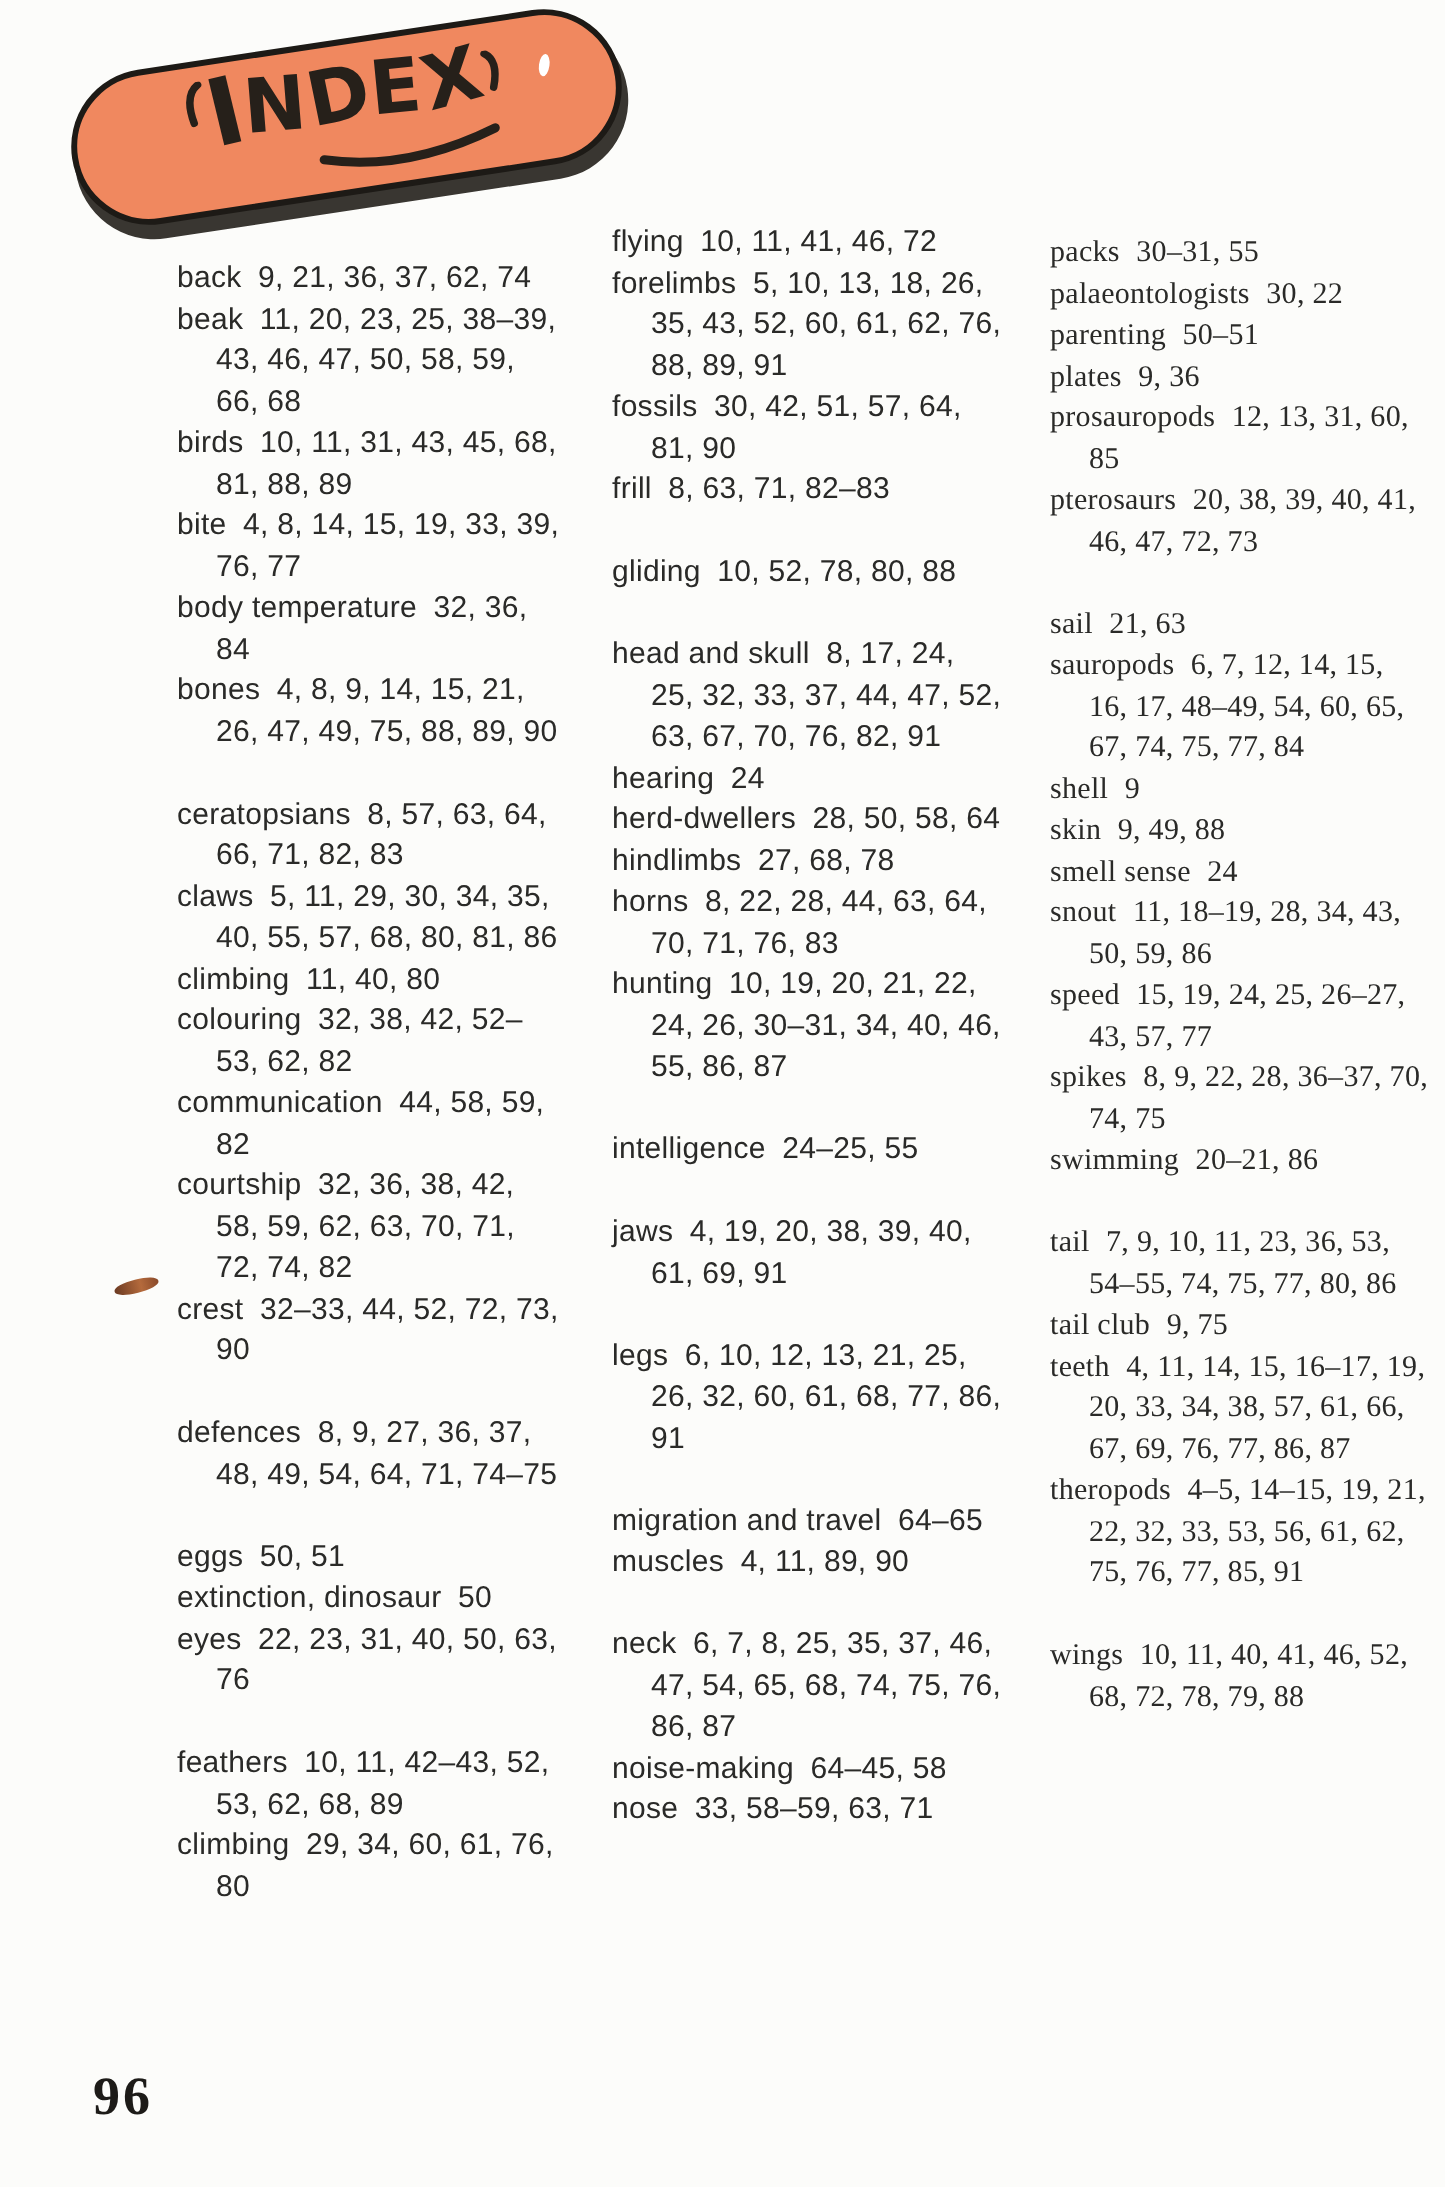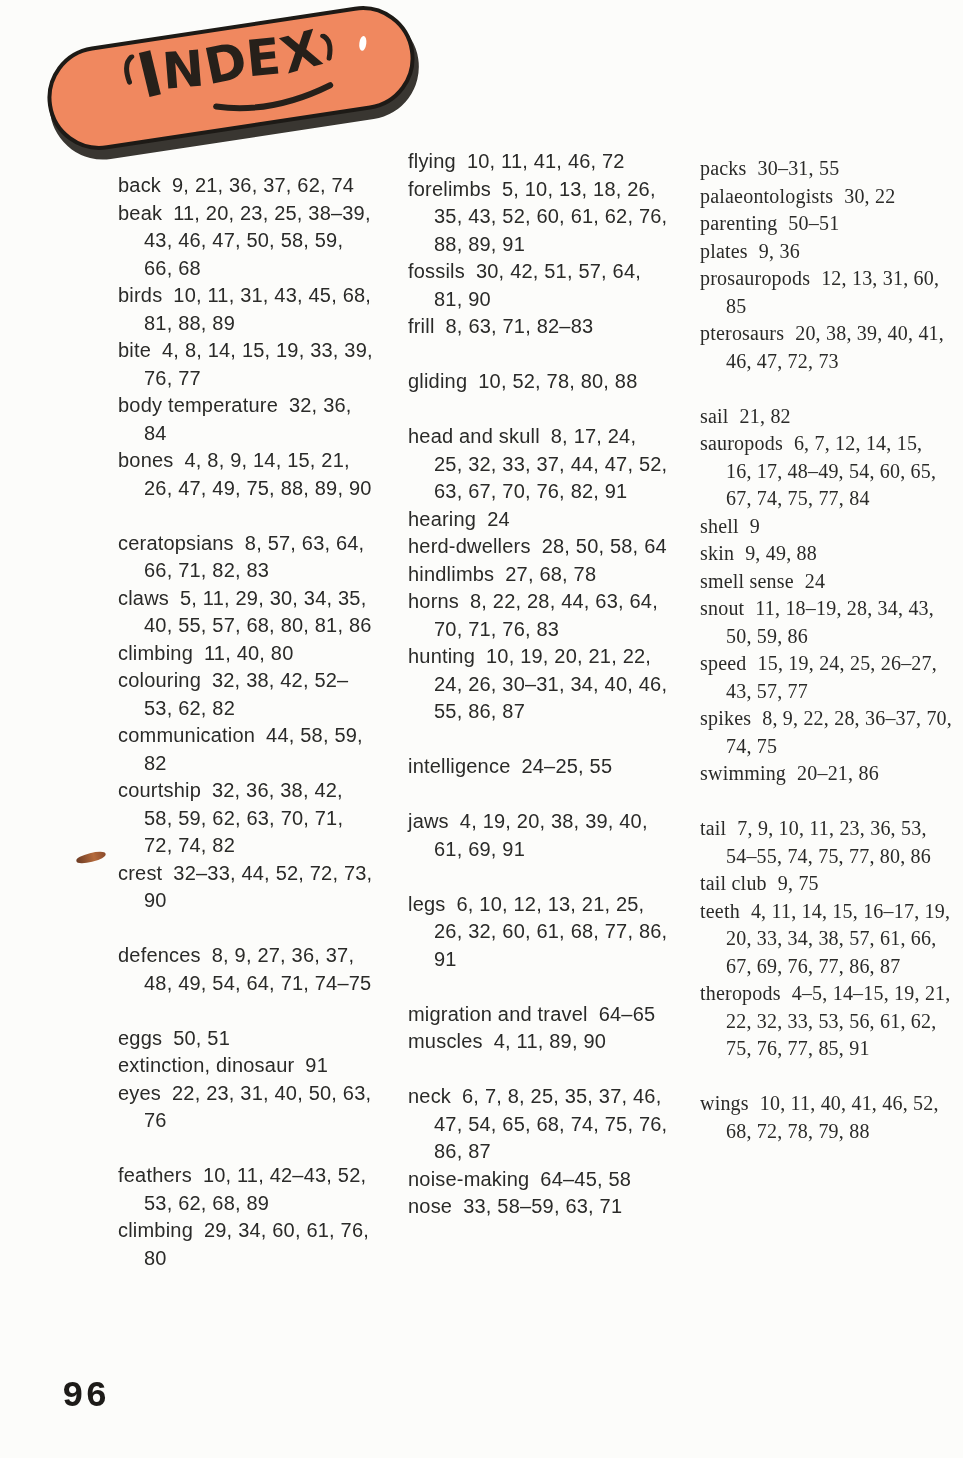--- a/index.html
+++ b/index.html
@@ -52,21 +52,21 @@
   #col-0{left:118px;top:172px;width:256px;}
   #col-1{left:408px;top:148px;width:260px;}
   #col-2{left:700px;top:155px;width:252px;font-family:Liberation Serif, serif;}
   .group{margin-bottom:27.5px;}
   .entry{padding-left:26px;text-indent:-26px;}
   .term{margin-right:11px;}
 
   
   .page-number{
     position:absolute;left:62px;top:1376px;
-    font-family:Liberation Mono, monospace;
+    font-family:Liberation Serif, serif;
     font-size:36px;font-weight:bold;color:#1d1b18;letter-spacing:2px;
   }
   .margin-mark{
     position:absolute;left:76px;top:853px;
     width:30px;height:9px;
     background:linear-gradient(90deg,#6b3a22,#b46a3c 60%,#8a4a2a);
     border-radius:60%/55%;
     transform:rotate(-14deg);
   }
 </style>
@@ -113,21 +113,21 @@
         <div class="entry"><span class="term">colouring</span><span class="pages">32, 38, 42, 52–53, 62, 82</span></div>
         <div class="entry"><span class="term">communication</span><span class="pages">44, 58, 59, 82</span></div>
         <div class="entry"><span class="term">courtship</span><span class="pages">32, 36, 38, 42, 58, 59, 62, 63, 70, 71, 72, 74, 82</span></div>
         <div class="entry"><span class="term">crest</span><span class="pages">32–33, 44, 52, 72, 73, 90</span></div>
       </div>
       <div class="group">
         <div class="entry"><span class="term">defences</span><span class="pages">8, 9, 27, 36, 37, 48, 49, 54, 64, 71, 74–75</span></div>
       </div>
       <div class="group">
         <div class="entry"><span class="term">eggs</span><span class="pages">50, 51</span></div>
-        <div class="entry"><span class="term">extinction, dinosaur</span><span class="pages">91</span></div>
+        <div class="entry"><span class="term">extinction, dinosaur</span><span class="pages">50</span></div>
         <div class="entry"><span class="term">eyes</span><span class="pages">22, 23, 31, 40, 50, 63, 76</span></div>
       </div>
       <div class="group">
         <div class="entry"><span class="term">feathers</span><span class="pages">10, 11, 42–43, 52, 53, 62, 68, 89</span></div>
         <div class="entry"><span class="term">climbing</span><span class="pages">29, 34, 60, 61, 76, 80</span></div>
       </div>
     </div>
   <div class="col" id="col-1">
       <div class="group">
         <div class="entry"><span class="term">flying</span><span class="pages">10, 11, 41, 46, 72</span></div>
@@ -168,21 +168,21 @@
   <div class="col" id="col-2">
       <div class="group">
         <div class="entry"><span class="term">packs</span><span class="pages">30–31, 55</span></div>
         <div class="entry"><span class="term">palaeontologists</span><span class="pages">30, 22</span></div>
         <div class="entry"><span class="term">parenting</span><span class="pages">50–51</span></div>
         <div class="entry"><span class="term">plates</span><span class="pages">9, 36</span></div>
         <div class="entry"><span class="term">prosauropods</span><span class="pages">12, 13, 31, 60, 85</span></div>
         <div class="entry"><span class="term">pterosaurs</span><span class="pages">20, 38, 39, 40, 41, 46, 47, 72, 73</span></div>
       </div>
       <div class="group">
-        <div class="entry"><span class="term">sail</span><span class="pages">21, 82</span></div>
+        <div class="entry"><span class="term">sail</span><span class="pages">21, 63</span></div>
         <div class="entry"><span class="term">sauropods</span><span class="pages">6, 7, 12, 14, 15, 16, 17, 48–49, 54, 60, 65, 67, 74, 75, 77, 84</span></div>
         <div class="entry"><span class="term">shell</span><span class="pages">9</span></div>
         <div class="entry"><span class="term">skin</span><span class="pages">9, 49, 88</span></div>
         <div class="entry"><span class="term">smell sense</span><span class="pages">24</span></div>
         <div class="entry"><span class="term">snout</span><span class="pages">11, 18–19, 28, 34, 43, 50, 59, 86</span></div>
         <div class="entry"><span class="term">speed</span><span class="pages">15, 19, 24, 25, 26–27, 43, 57, 77</span></div>
         <div class="entry"><span class="term">spikes</span><span class="pages">8, 9, 22, 28, 36–37, 70, 74, 75</span></div>
         <div class="entry"><span class="term">swimming</span><span class="pages">20–21, 86</span></div>
       </div>
       <div class="group">

